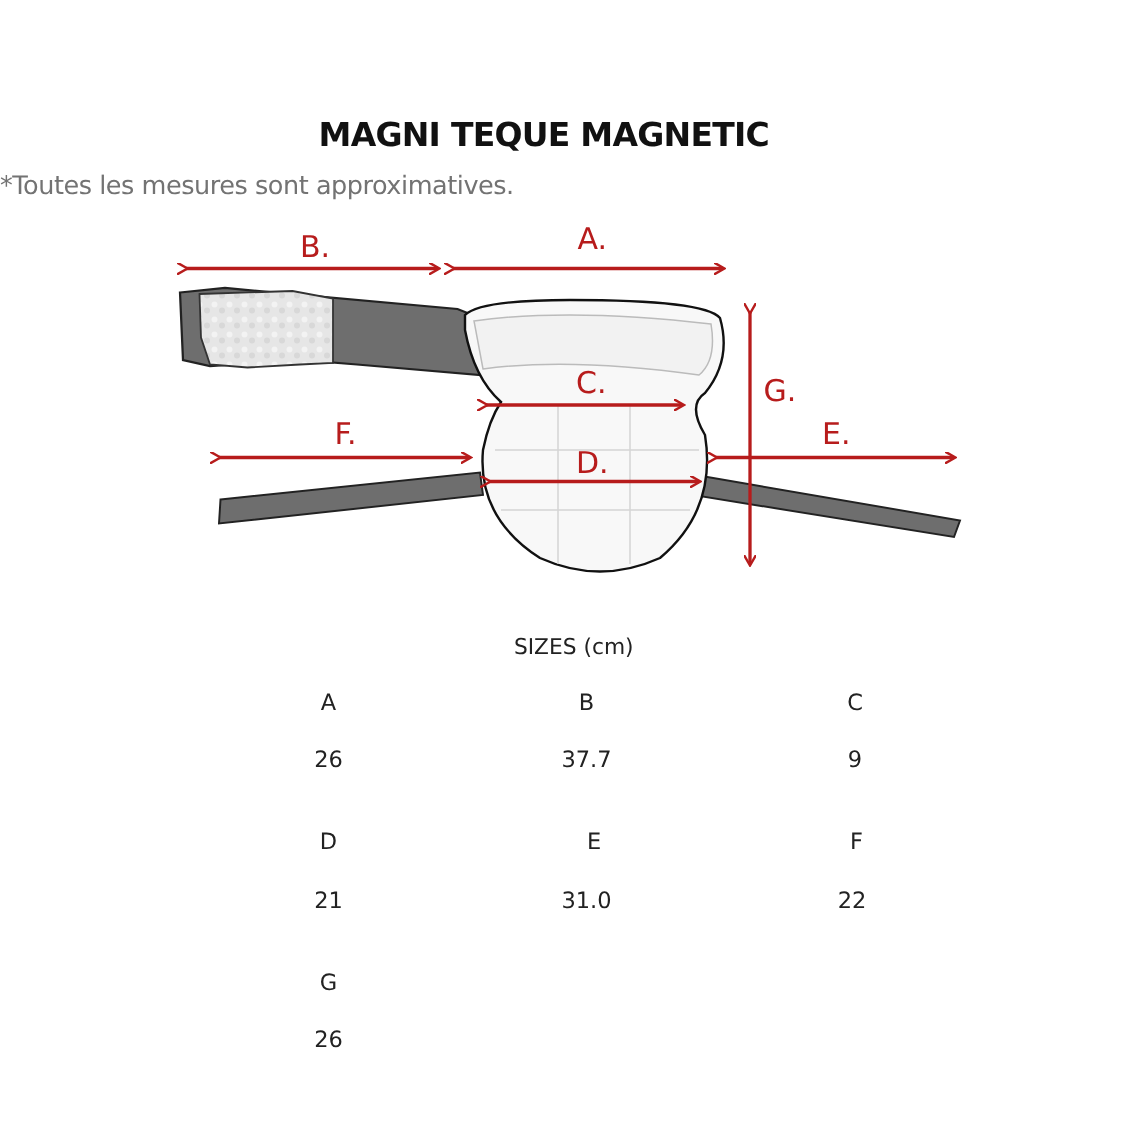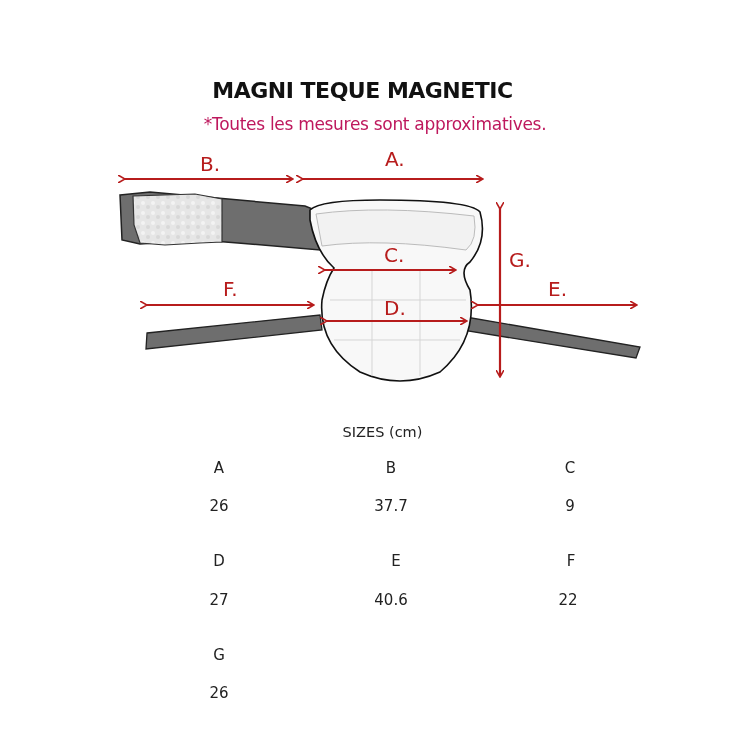--- a/index.html
+++ b/index.html
@@ -1,18 +1,18 @@
 <!DOCTYPE html>
 <html><head>
 <meta charset="utf-8">
 <style>
   html, body { margin:0; padding:0; background:#ffffff; }
   body { width:750px; height:750px; position:relative; overflow:hidden; font-family:"Liberation Sans", sans-serif; color:#1e1e1e; }
   .title { position:absolute; left:0; width:725px; top:78px; text-align:center; font-family:"DejaVu Sans", sans-serif; font-weight:bold; font-size:22px; letter-spacing:-0.5px; color:#111; }
-  .subtitle { position:absolute; left:0; width:750px; top:114px; text-align:center; font-family:"DejaVu Sans", sans-serif; font-size:17px; color:#be185d; letter-spacing:-0.3px; }
+  .subtitle { position:absolute; left:0; width:750px; top:114px; font-family:"DejaVu Sans", sans-serif; font-size:17px; color:#737373; letter-spacing:-0.3px; }
   svg.diagram { position:absolute; left:0; top:0; }
   .sizes-title { position:absolute; top:424px; left:0; width:765px; text-align:center; font-family:"DejaVu Sans", sans-serif; font-size:14.5px; color:#222; }
   .cell { position:absolute; font-family:"DejaVu Sans", sans-serif; font-size:15px; color:#222; transform:translateX(-50%); white-space:nowrap; }
   .lbl { font-family:"DejaVu Sans", sans-serif; fill:#b71c1c; font-size:20px; }
 </style>
 </head>
 <body>
 
 <div class="title">MAGNI TEQUE MAGNETIC</div>
 <div class="subtitle">*Toutes les mesures sont approximatives.</div>
@@ -74,21 +74,21 @@
 <div>
 
   <div class="cell" style="left:219px;top:459px">A</div>
   <div class="cell" style="left:219px;top:497px">26</div>
   <div class="cell" style="left:391px;top:459px">B</div>
   <div class="cell" style="left:391px;top:497px">37.7</div>
   <div class="cell" style="left:570px;top:459px">C</div>
   <div class="cell" style="left:570px;top:497px">9</div>
 
   <div class="cell" style="left:219px;top:552px">D</div>
-  <div class="cell" style="left:219px;top:591px">27</div>
+  <div class="cell" style="left:219px;top:591px">21</div>
   <div class="cell" style="left:396px;top:552px">E</div>
-  <div class="cell" style="left:391px;top:591px">40.6</div>
+  <div class="cell" style="left:391px;top:591px">31.0</div>
   <div class="cell" style="left:571px;top:552px">F</div>
   <div class="cell" style="left:568px;top:591px">22</div>
 
   <div class="cell" style="left:219px;top:646px">G</div>
   <div class="cell" style="left:219px;top:684px">26</div>
 </div>
 
 </body></html>

